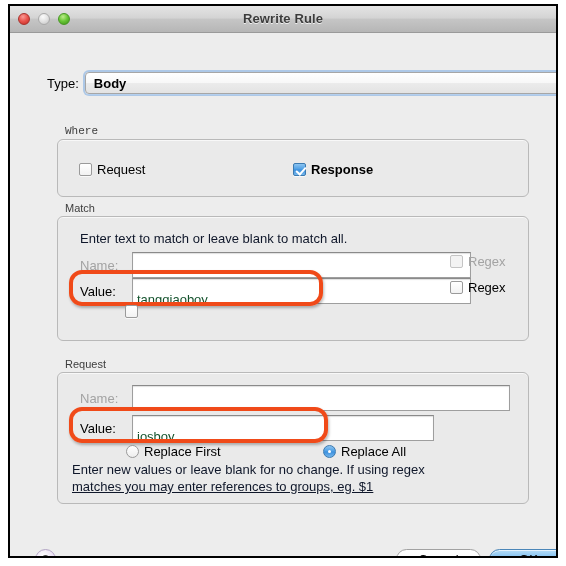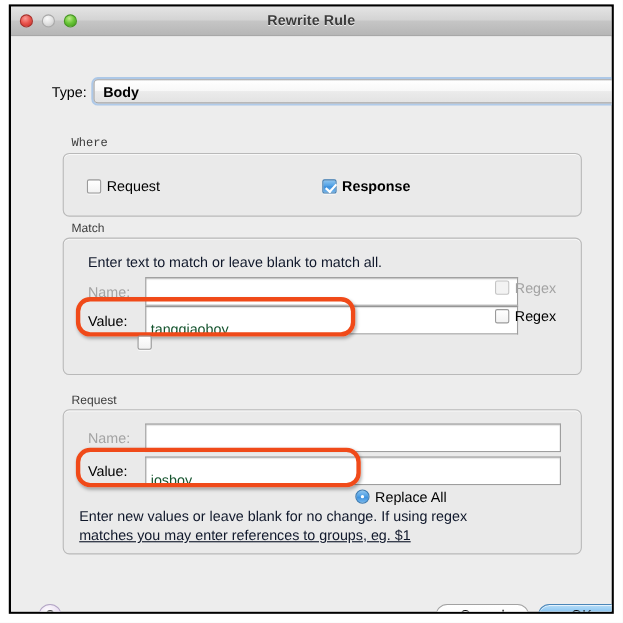--- a/index.html
+++ b/index.html
@@ -362,25 +362,29 @@
     <div class="group-title" style="left:55px; top:325px;">Request</div>
     <div class="group-box" id="group-replace"></div>
 
     <div class="field-row" style="left:70px; top:352px;">
       <span class="field-label dim">Name:</span>
       <span class="textfield disabled" style="width:378px;"></span>
     </div>
 
     <div class="field-row" style="left:70px; top:382px;">
       <span class="field-label">Value:</span>
-      <span class="textfield" style="width:378px;">iosboy</span>
+      <span class="textfield" style="width:302px;">iosboy</span>
     </div>
 
     <div class="annot" style="left:59px; top:374px; width:259px; height:36px;"></div>
 
+    <div class="cb-row" style="left:116px; top:411px;">
+      <span class="radio"></span>
+      <span class="cb-label">Replace First</span>
+    </div>
     <div class="cb-row" style="left:313px; top:411px;">
       <span class="radio selected"></span>
       <span class="cb-label">Replace All</span>
     </div>
 
     <div class="static-text" style="left:62px; top:429px;">Enter new values or leave blank for no change. If using regex</div>
     <div class="static-text" style="left:62px; top:446px;text-decoration:underline;">matches you may enter references to groups, eg. $1</div>
 
     <div class="help-btn">?</div>
     <div class="btn cancel">Cancel</div>

